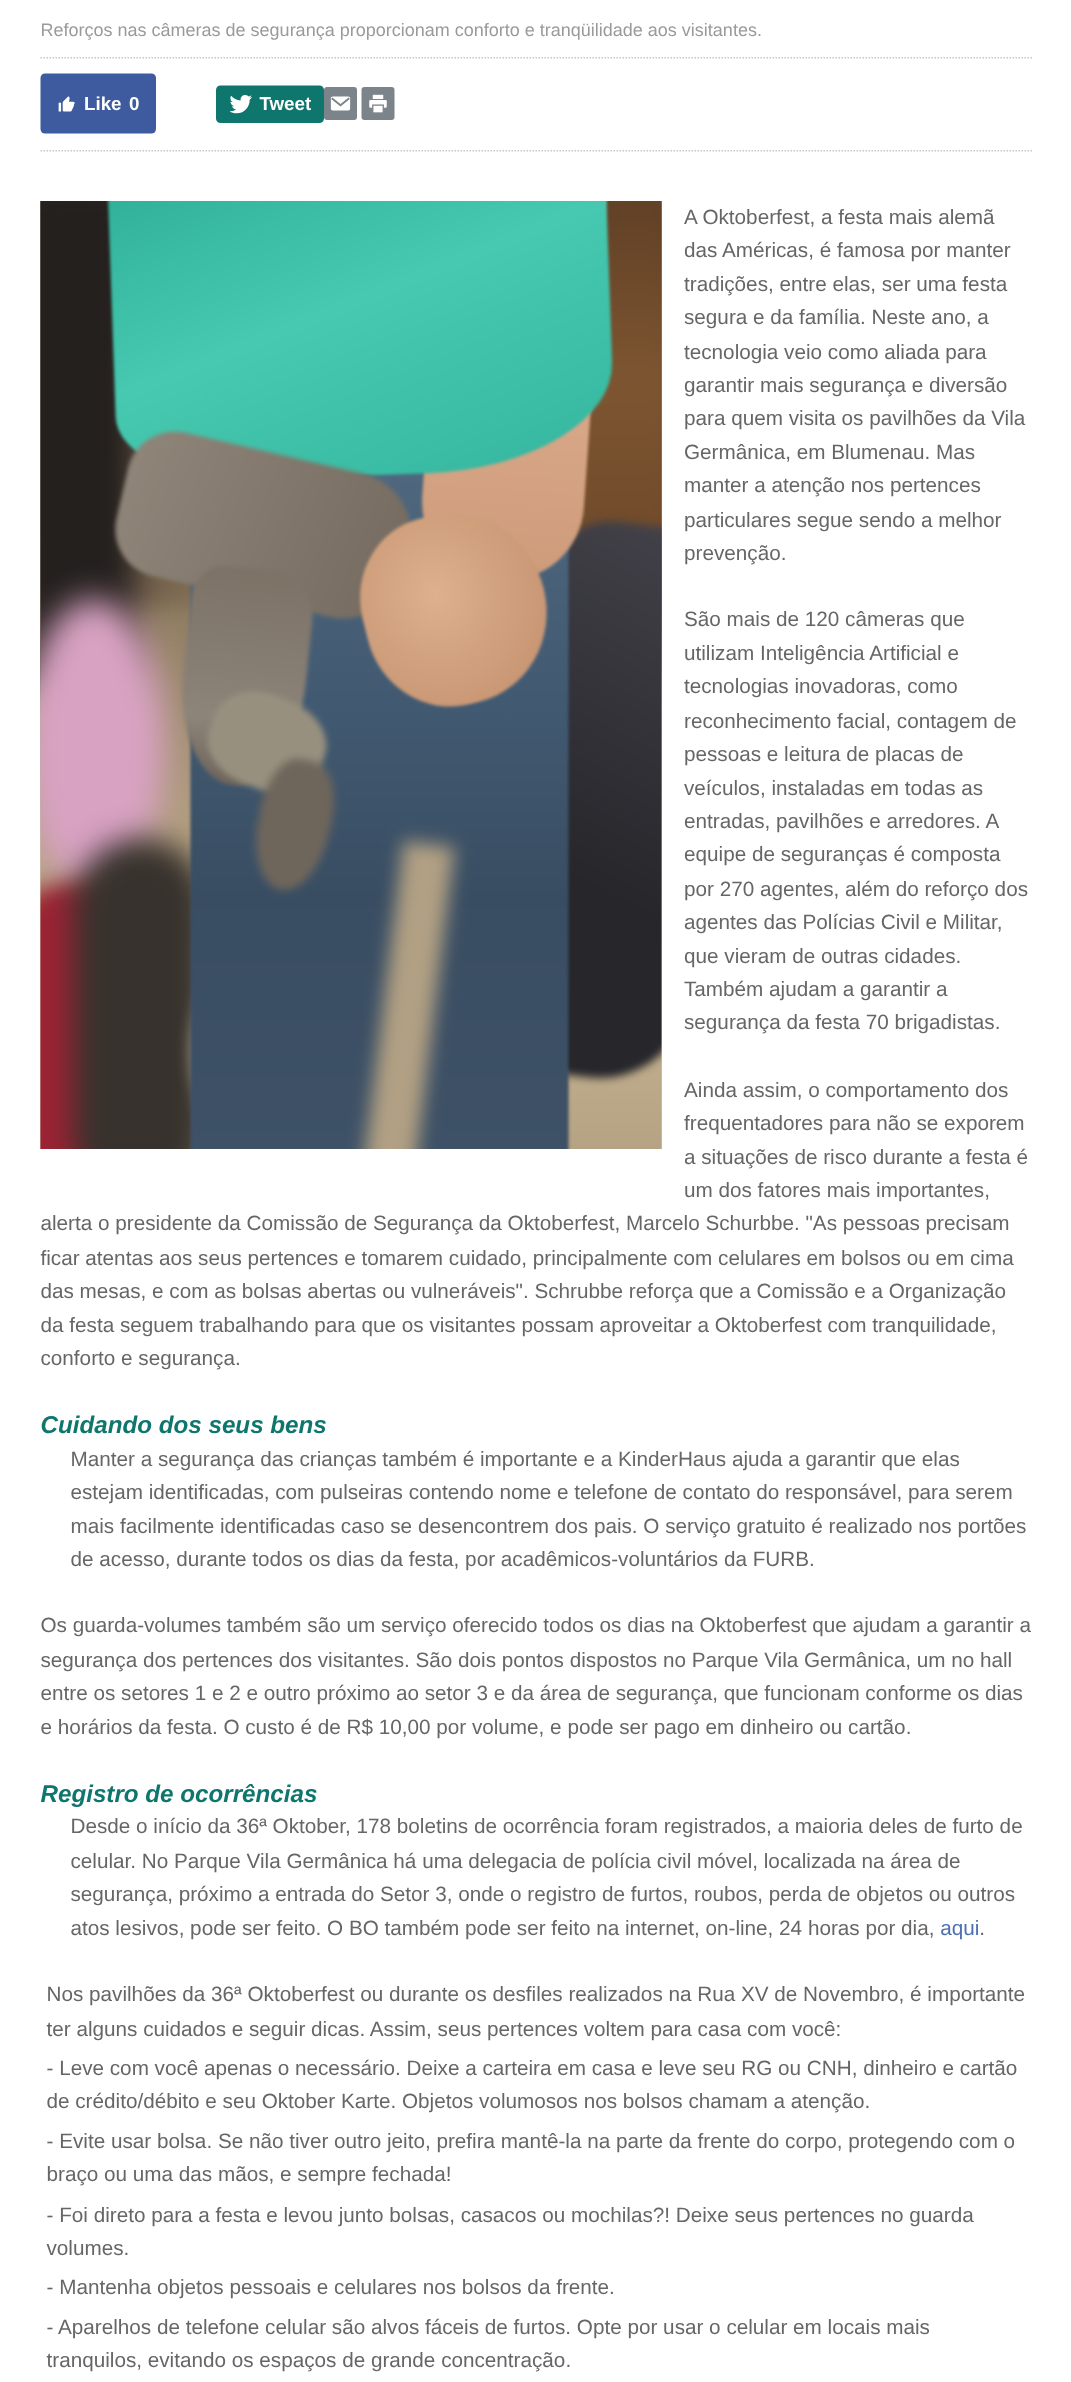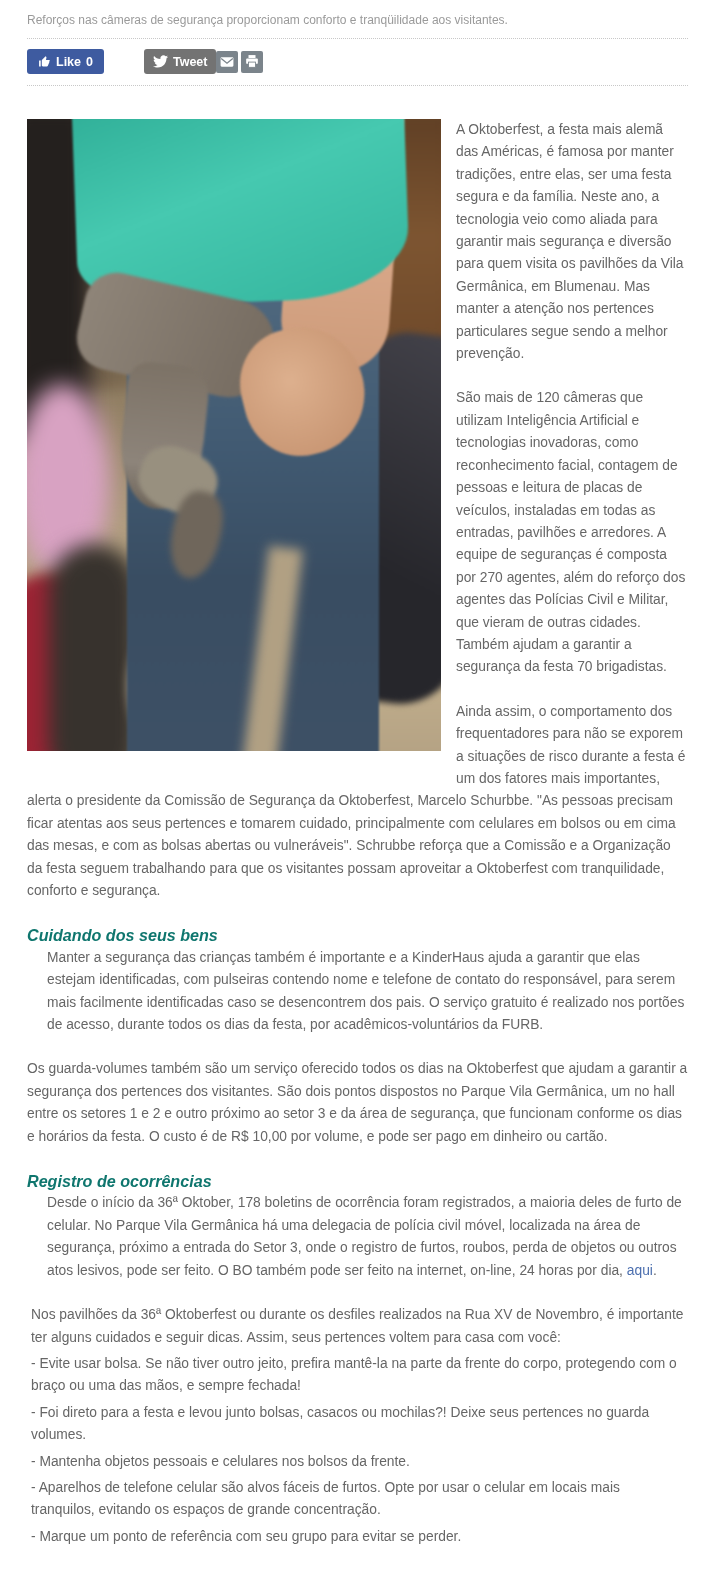--- a/index.html
+++ b/index.html
@@ -18,26 +18,26 @@
     letter-spacing:-0.2px;
   }
   .subtitle { margin:0 0 11px 0; font-size:12px; color:#9a9a9a; }
   .dotted { border:none; border-top:1px dotted #c8c8c8; margin:0; height:0; }
 
   
   .social { display:flex; align-items:center; padding:10px 0 11px 0; }
   .btn-like {
     display:inline-flex; align-items:center; gap:5px;
     background:#3e5ba0; color:#fff; border:none; border-radius:3px;
-    height:25px; padding:0 11px; font-size:12.5px; font-weight:bold;
+    height:40px; padding:0 11px; font-size:12.5px; font-weight:bold;
     font-family:inherit; cursor:pointer;
   }
   .btn-tweet {
     display:inline-flex; align-items:center; gap:5px;
-    background:#737373; color:#fff; border:none; border-radius:3px;
+    background:#0f766e; color:#fff; border:none; border-radius:3px;
     height:25px; padding:0 9px; font-size:12.5px; font-weight:bold;
     font-family:inherit; cursor:pointer; margin-left:40px;
   }
   .icon-btn {
     width:22px; height:22px; border-radius:2px; background:#7b848b;
     display:inline-flex; align-items:center; justify-content:center;
     border:none; cursor:pointer; padding:0;
   }
   .icon-btn + .icon-btn { margin-left:3px; }
   .icon-btn:first-of-type { margin-left:12px; }
@@ -181,20 +181,21 @@
     <h3 class="sec-title">Cuidando dos seus bens</h3>
     <p>Manter a segurança das crianças também é importante e a KinderHaus ajuda a garantir que elas estejam identificadas, com pulseiras contendo nome e telefone de contato do responsável, para serem mais facilmente identificadas caso se desencontrem dos pais. O serviço gratuito é realizado nos portões de acesso, durante todos os dias da festa, por acadêmicos-voluntários da FURB.</p>
 
     <p>Os guarda-volumes também são um serviço oferecido todos os dias na Oktoberfest que ajudam a garantir a segurança dos pertences dos visitantes. São dois pontos dispostos no Parque Vila Germânica, um no hall entre os setores 1 e 2 e outro próximo ao setor 3 e da área de segurança, que funcionam conforme os dias e horários da festa. O custo é de R$ 10,00 por volume, e pode ser pago em dinheiro ou cartão.</p>
 
     <h3 class="sec-title">Registro de ocorrências</h3>
     <p><span>Desde o início da 36ª Oktober, 178 boletins de ocorrência foram registrados, a maioria deles de furto de celular. No Parque Vila Germânica há uma delegacia de polícia civil móvel, localizada na área de segurança, próximo a entrada do Setor 3, onde o registro de furtos, roubos, perda de objetos ou outros atos lesivos, pode ser feito. O BO também pode ser feito na internet, on-line, 24 horas por dia, </span><a class="link">aqui</a><span>.</span></p>
 
     <div class="pblock">
       <div class="tip">Nos pavilhões da 36ª Oktoberfest ou durante os desfiles realizados na Rua XV de Novembro, é importante ter alguns cuidados e seguir dicas. Assim, seus pertences voltem para casa com você:</div>
+      <div class="tip">- Leve com você apenas o necessário. Deixe a carteira em casa e leve seu RG ou CNH, dinheiro e cartão de crédito/débito e seu Oktober Karte. Objetos volumosos nos bolsos chamam a atenção.</div>
       <div class="tip">- Evite usar bolsa. Se não tiver outro jeito, prefira mantê-la na parte da frente do corpo, protegendo com o braço ou uma das mãos, e sempre fechada!</div>
       <div class="tip">- Foi direto para a festa e levou junto bolsas, casacos ou mochilas?! Deixe seus pertences no guarda volumes.</div>
       <div class="tip">- Mantenha objetos pessoais e celulares nos bolsos da frente.</div>
       <div class="tip">- Aparelhos de telefone celular são alvos fáceis de furtos.  Opte por usar o celular em locais mais tranquilos, evitando os espaços de grande concentração.</div>
       <div class="tip">- Marque um ponto de referência com seu grupo para evitar se perder.</div>
 
     </div>
 
   </div>
 </div>

